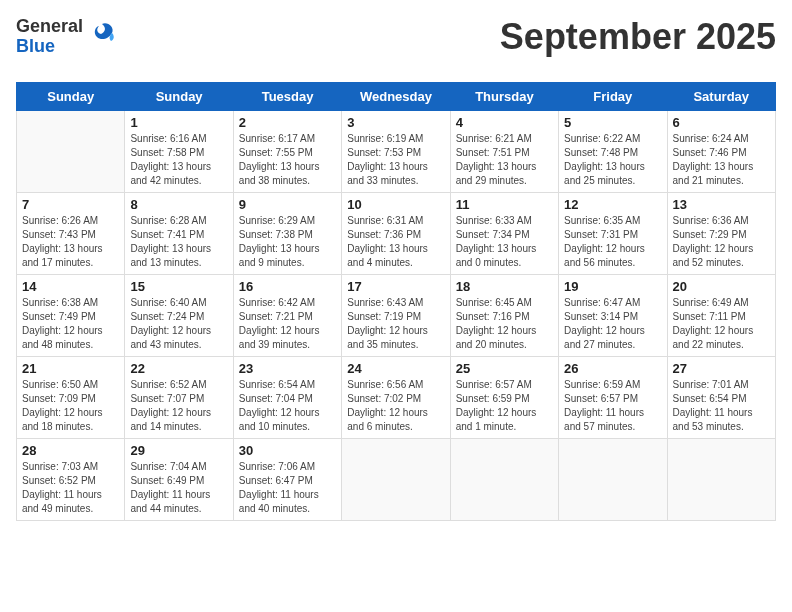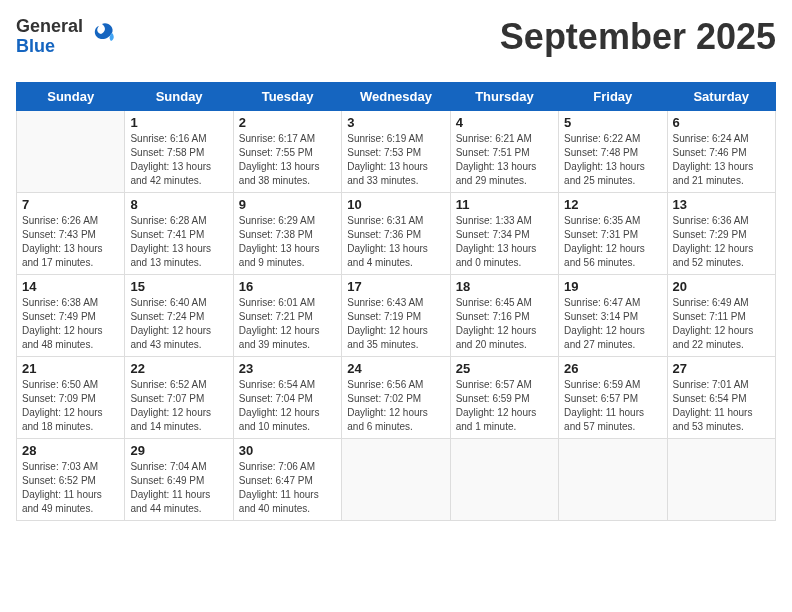--- a/index.html
+++ b/index.html
@@ -206,21 +206,21 @@
         <span class="day-number">10</span>
         <div class="day-info">
           <span>Sunrise: 6:31 AM</span><br>
           <span>Sunset: 7:36 PM</span><br>
           <span>Daylight: 13 hours and 4 minutes.</span>
         </div>
       </td>
         <td>
         <span class="day-number">11</span>
         <div class="day-info">
-          <span>Sunrise: 1:33 AM</span><br>
+          <span>Sunrise: 6:33 AM</span><br>
           <span>Sunset: 7:34 PM</span><br>
           <span>Daylight: 13 hours and 0 minutes.</span>
         </div>
       </td>
         <td>
         <span class="day-number">12</span>
         <div class="day-info">
           <span>Sunrise: 6:35 AM</span><br>
           <span>Sunset: 7:31 PM</span><br>
           <span>Daylight: 12 hours and 56 minutes.</span>
@@ -248,21 +248,21 @@
         <span class="day-number">15</span>
         <div class="day-info">
           <span>Sunrise: 6:40 AM</span><br>
           <span>Sunset: 7:24 PM</span><br>
           <span>Daylight: 12 hours and 43 minutes.</span>
         </div>
       </td>
         <td>
         <span class="day-number">16</span>
         <div class="day-info">
-          <span>Sunrise: 6:01 AM</span><br>
+          <span>Sunrise: 6:42 AM</span><br>
           <span>Sunset: 7:21 PM</span><br>
           <span>Daylight: 12 hours and 39 minutes.</span>
         </div>
       </td>
         <td>
         <span class="day-number">17</span>
         <div class="day-info">
           <span>Sunrise: 6:43 AM</span><br>
           <span>Sunset: 7:19 PM</span><br>
           <span>Daylight: 12 hours and 35 minutes.</span>

